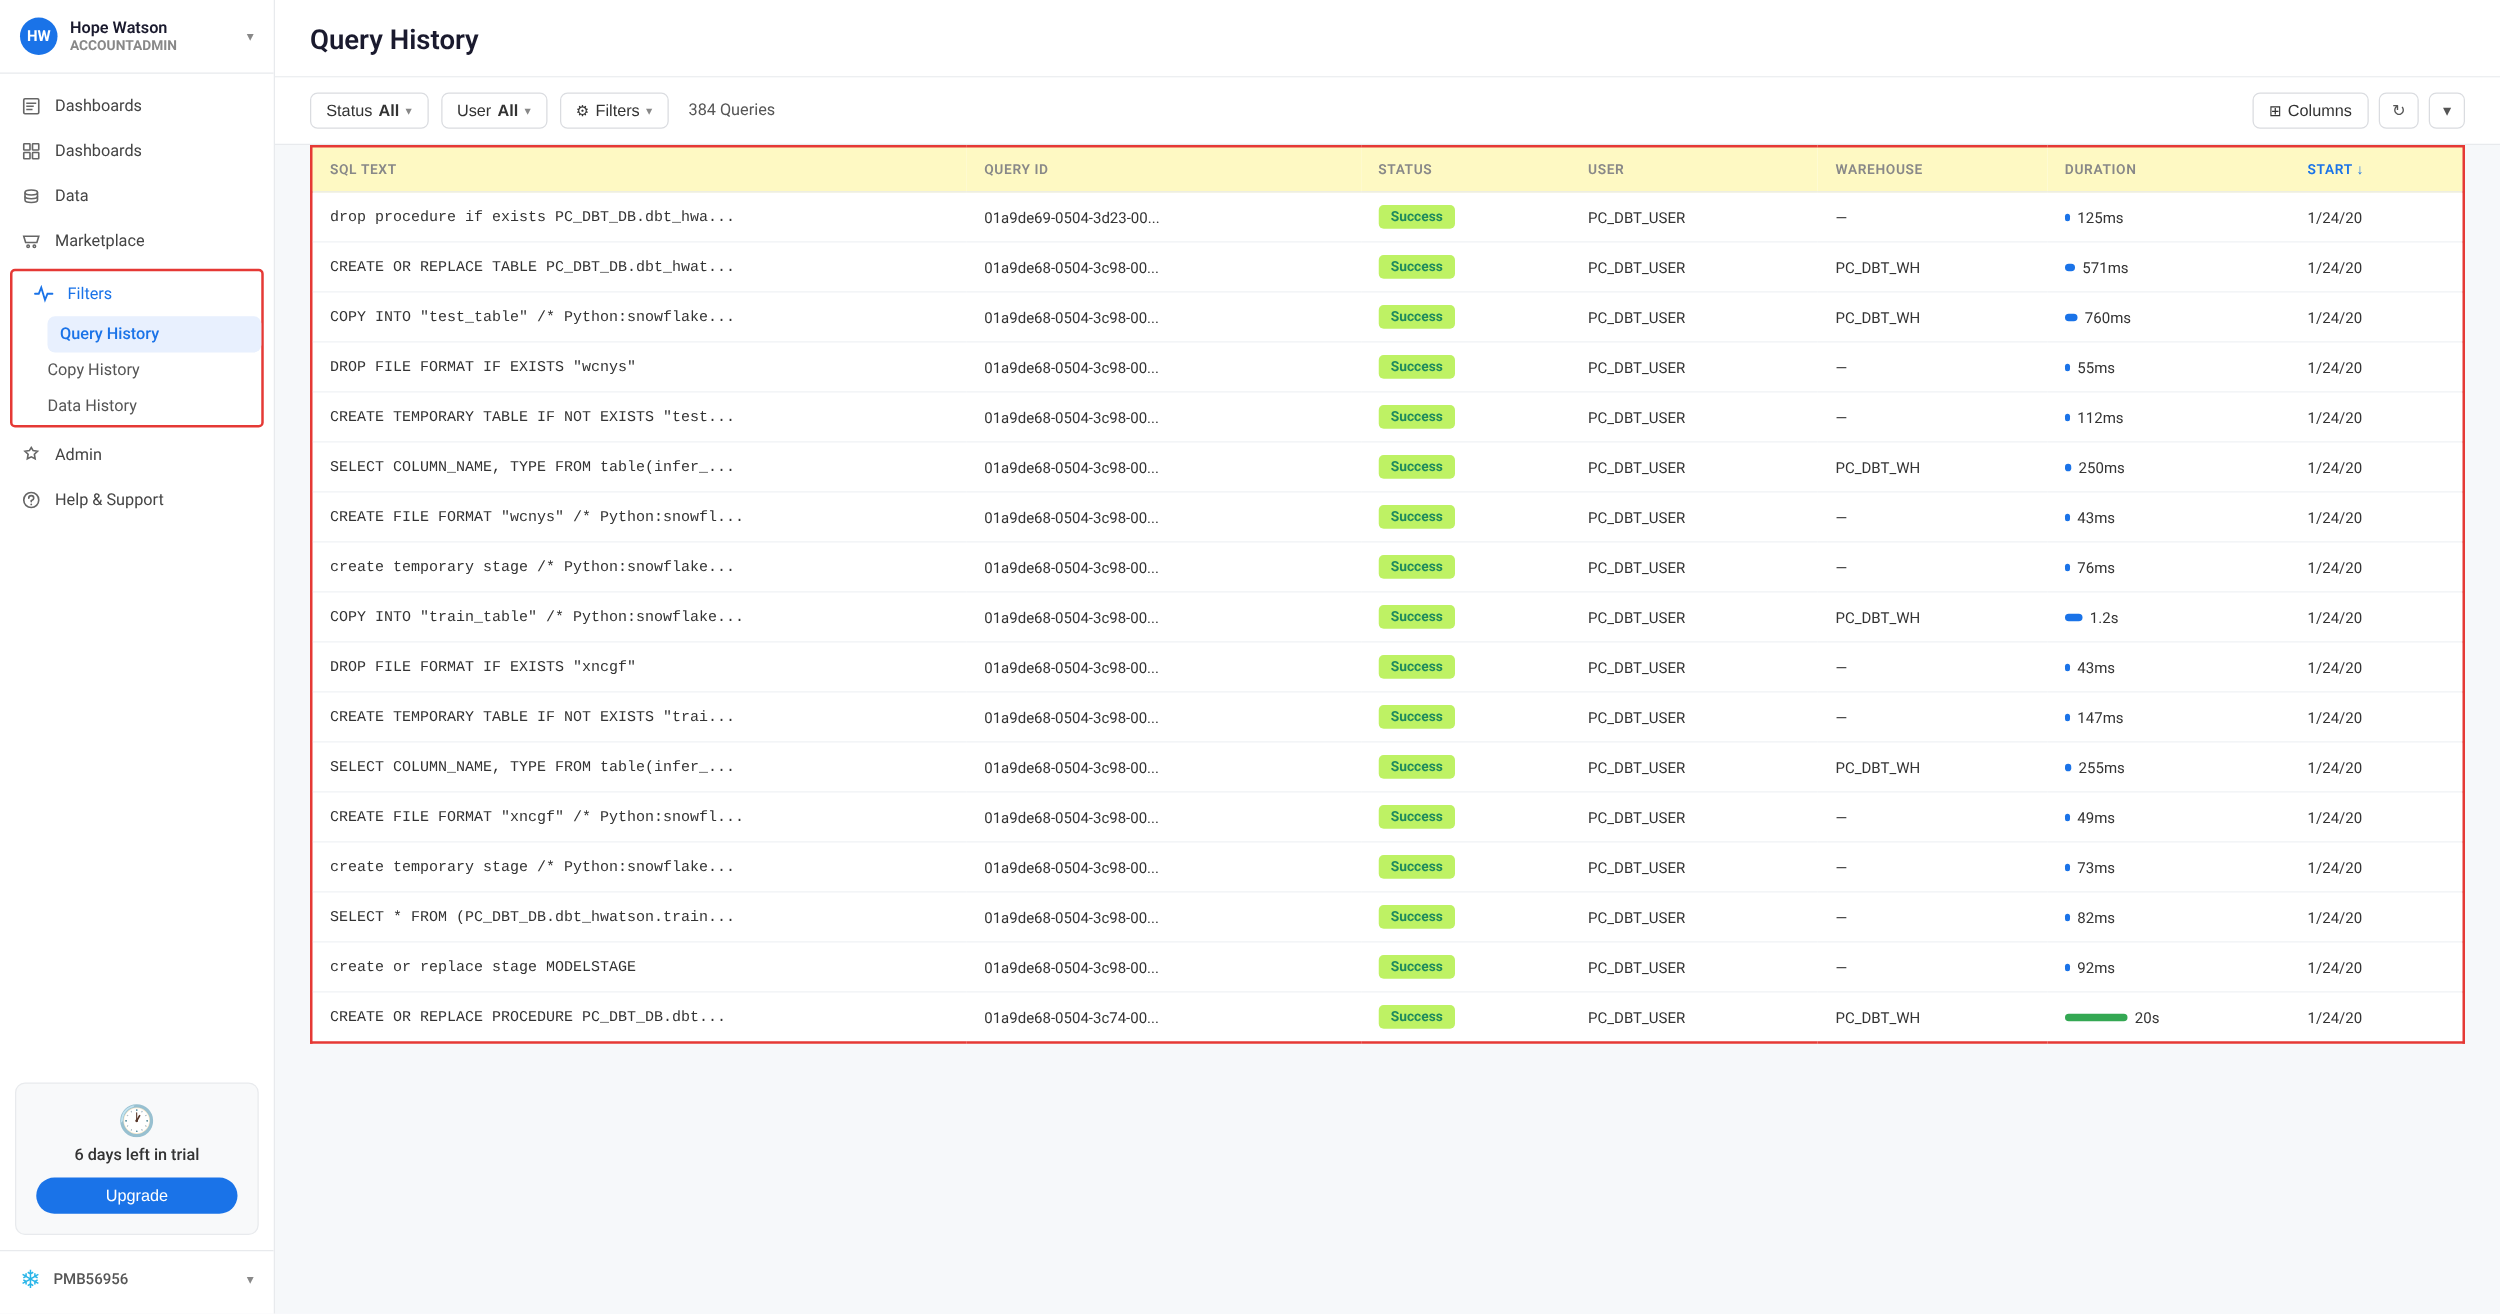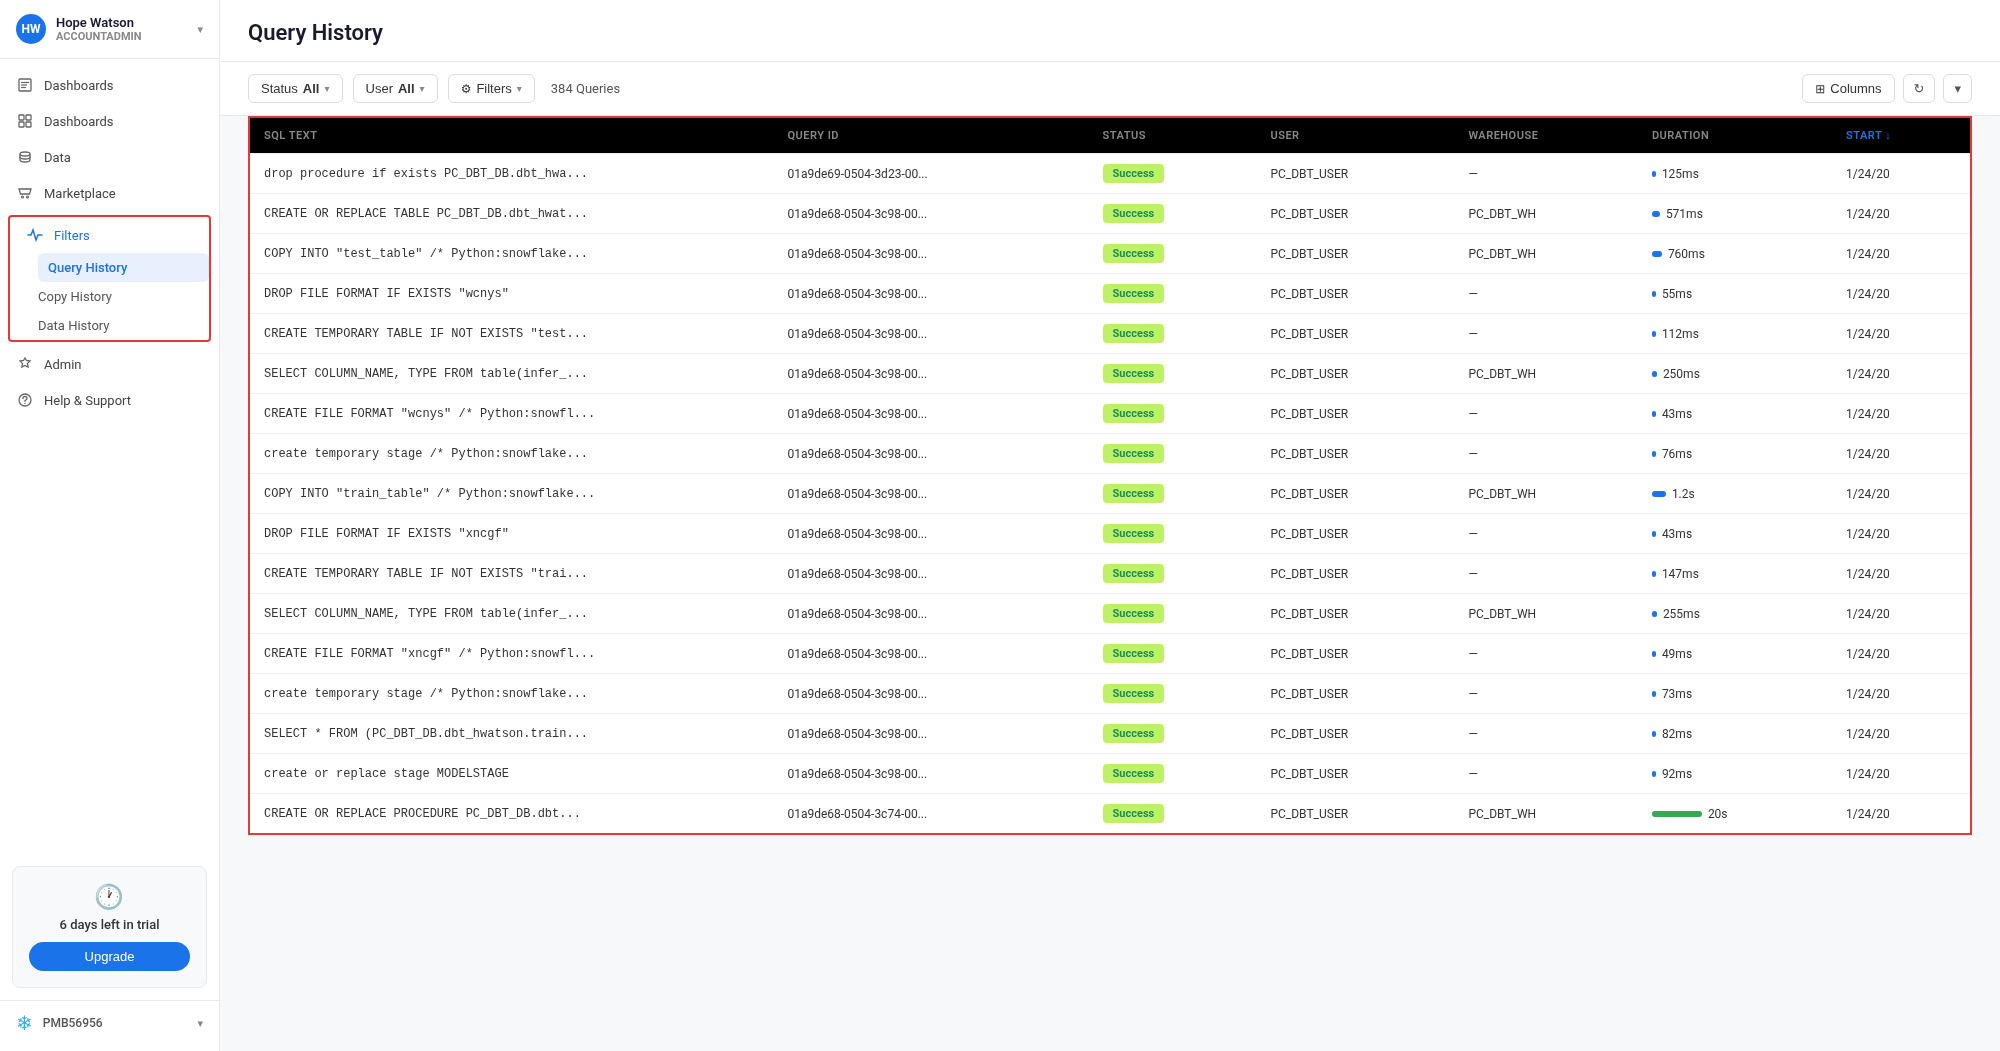--- a/index.html
+++ b/index.html
@@ -47,21 +47,21 @@
     .query-count { font-size: 13px; color: #555; margin-left: 6px; }
     .toolbar-right { margin-left: auto; display: flex; align-items: center; gap: 8px; }
     .columns-btn { display: flex; align-items: center; gap: 5px; border: 1px solid #dadce0; background: #fff; border-radius: 6px; padding: 6px 12px; font-size: 13px; cursor: pointer; color: #333; }
     .refresh-btn { border: 1px solid #dadce0; background: #fff; border-radius: 6px; padding: 6px 10px; font-size: 13px; cursor: pointer; color: #555; }
     .more-btn { border: 1px solid #dadce0; background: #fff; border-radius: 6px; padding: 6px 10px; font-size: 13px; cursor: pointer; color: #555; }
 
     
     .table-container { flex: 1; overflow: auto; padding: 0 28px 28px; background: #f6f8fa; }
     .data-table { width: 100%; border-collapse: collapse; background: #fff; border: 2px solid #e53935; border-radius: 4px; margin-top: 0; }
     .data-table thead tr { border-bottom: 1px solid #e8eaed; }
-    .data-table thead th { padding: 11px 14px; font-size: 11px; font-weight: 600; color: #888; text-align: left; text-transform: uppercase; letter-spacing: 0.5px; background: #000000; white-space: nowrap; }
+    .data-table thead th { padding: 11px 14px; font-size: 11px; font-weight: 600; color: #888; text-align: left; text-transform: uppercase; letter-spacing: 0.5px; background: #fef9c3; white-space: nowrap; }
     .data-table thead th.active-col { color: #1a73e8; }
     .data-table tbody tr { border-bottom: 1px solid #f0f2f5; }
     .data-table tbody td { padding: 10px 14px; font-size: 12px; color: #333; white-space: nowrap; overflow: hidden; max-width: 280px; text-overflow: ellipsis; }
     .status-badge { display: inline-block; background: #bef264; color: #1e8a5e; border-radius: 4px; padding: 3px 10px; font-size: 11px; font-weight: 700; }
     .duration-cell { display: flex; align-items: center; gap: 6px; }
     .duration-bar { height: 6px; background: #1a73e8; border-radius: 3px; min-width: 4px; }
     .duration-bar.long { background: #34a853; }
     .duration-bar.vlong { background: #34a853; width: 50px !important; }
     .sql-text { font-family: 'Courier New', monospace; font-size: 11.5px; color: #333; }
   </style>

